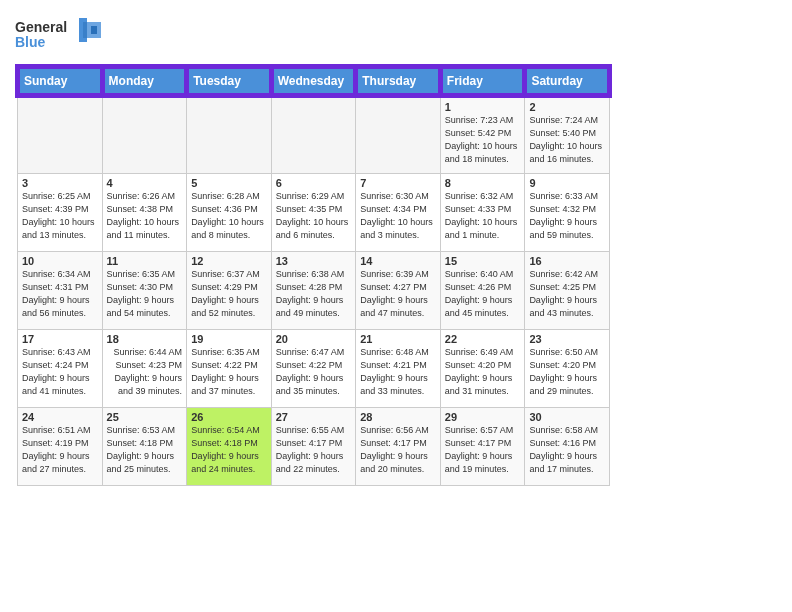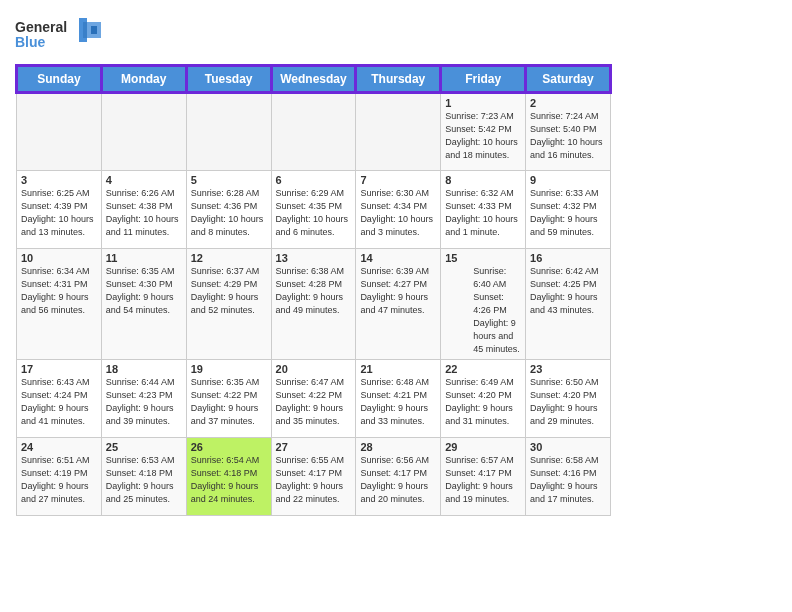--- a/index.html
+++ b/index.html
@@ -42,22 +42,22 @@
       width: 100%;
       border-collapse: collapse;
       margin-top: 6px;
     }
     .calendar th {
       background: #4a90d9;
       color: white;
       font-size: 12px;
       font-weight: bold;
       padding: 5px 4px;
-      text-align: center;
-      border: 3px solid #6d28d9;
+      text-align: left;
+      border: 5px solid #6d28d9;
     }
     .calendar td {
       width: calc(100% / 7);
       vertical-align: top;
       border: 1px solid #ccc;
       padding: 3px 4px;
       height: 78px;
       background: #fff;
       font-size: 9.5px;
       color: #333;
@@ -208,41 +208,41 @@
 Daylight: 9 hours and 49 minutes.</div>
           </td>
           <td style="background: rgb(249, 249, 249);">
             <span class="day-num">14</span>
             <div class="day-info" style="white-space: pre-line;">Sunrise: 6:39 AM
 Sunset: 4:27 PM
 Daylight: 9 hours and 47 minutes.</div>
           </td>
           <td style="background: rgb(249, 249, 249);">
             <span class="day-num">15</span>
-            <div class="day-info" style="white-space: pre-line; margin-left: 28px;">Sunrise: 6:40 AM
+            <div class="day-info" style="white-space: pre-line;">Sunrise: 6:40 AM
 Sunset: 4:26 PM
 Daylight: 9 hours and 45 minutes.</div>
           </td>
           <td style="background: rgb(249, 249, 249);">
             <span class="day-num">16</span>
             <div class="day-info" style="white-space: pre-line;">Sunrise: 6:42 AM
 Sunset: 4:25 PM
 Daylight: 9 hours and 43 minutes.</div>
           </td>
         </tr>
         <tr>
           <td style="background: rgb(255, 255, 255);">
             <span class="day-num">17</span>
             <div class="day-info" style="white-space: pre-line;">Sunrise: 6:43 AM
 Sunset: 4:24 PM
 Daylight: 9 hours and 41 minutes.</div>
           </td>
           <td style="background: rgb(255, 255, 255);">
             <span class="day-num">18</span>
-            <div class="day-info" style="white-space: pre-line;">Sunrise: 6:44 AM
+            <div class="day-info" style="white-space: pre-line; text-align: right;">Sunrise: 6:44 AM
 Sunset: 4:23 PM
 Daylight: 9 hours and 39 minutes.</div>
           </td>
           <td style="background: rgb(255, 255, 255); margin-left: 16px;">
             <span class="day-num">19</span>
             <div class="day-info" style="white-space: pre-line;">Sunrise: 6:35 AM
 Sunset: 4:22 PM
 Daylight: 9 hours and 37 minutes.</div>
           </td>
           <td style="background: rgb(255, 255, 255);">

